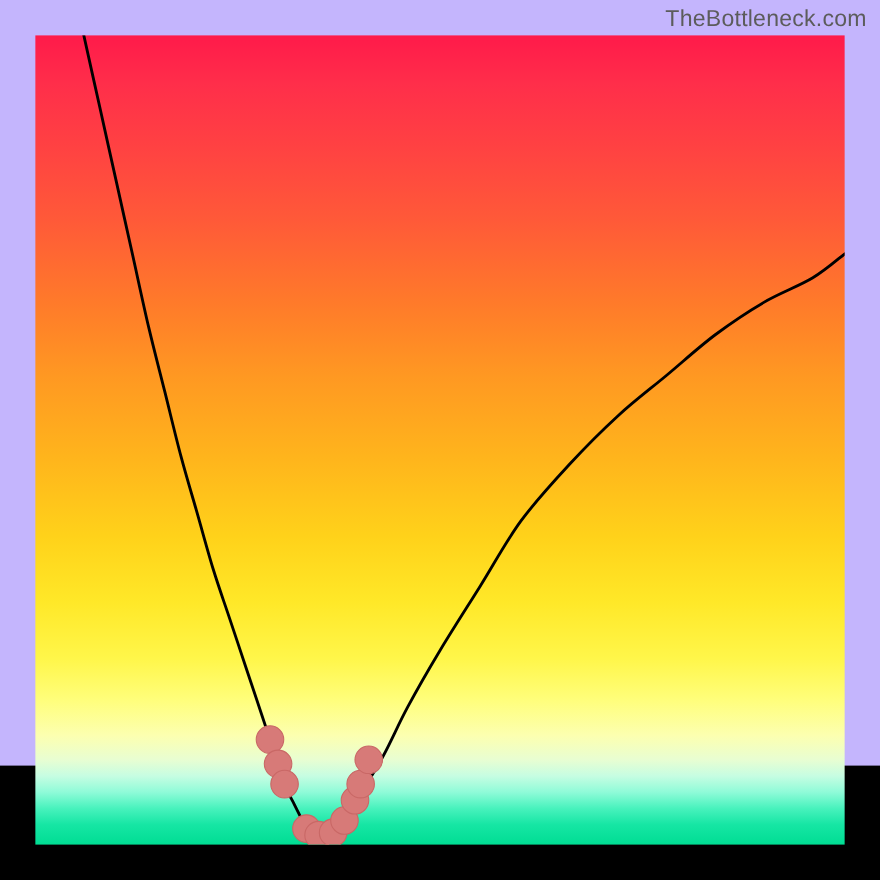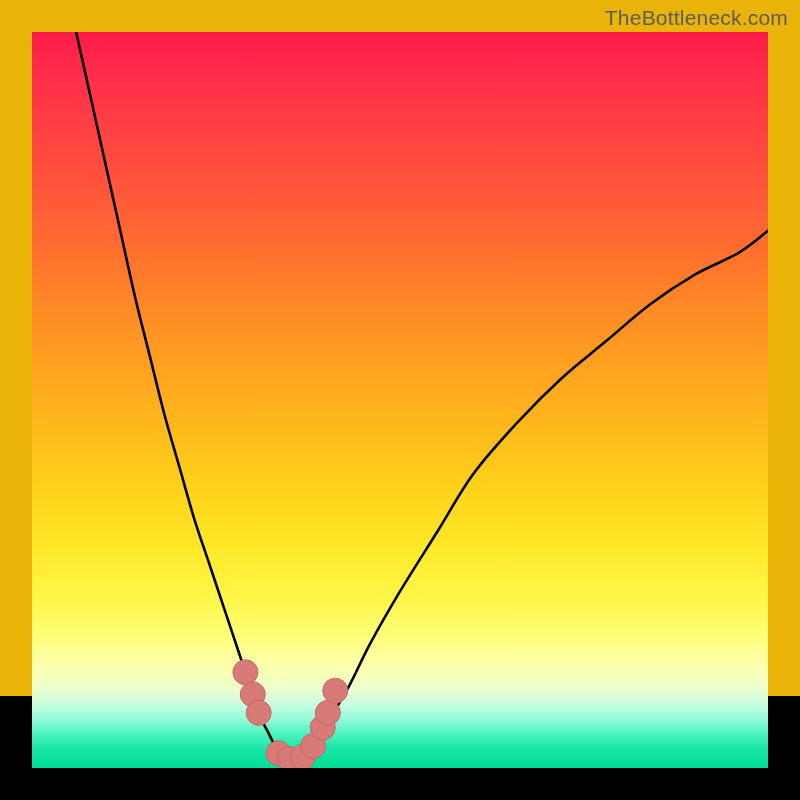--- a/index.html
+++ b/index.html
@@ -10,21 +10,21 @@
     background: #000;
     overflow: hidden;
     font-family: Arial, Helvetica, sans-serif;
   }
   .frame {
     position: absolute;
     left: 0;
     top: 0;
     width: 800px;
     height: 696px;
-    background: #eab308;
+    background: #c4b5fd;
   }
   .plot-area {
     position: absolute;
     left: 32px;
     top: 32px;
     width: 736px;
     height: 736px;
     overflow: hidden;
   }
   .gradient-bg {

